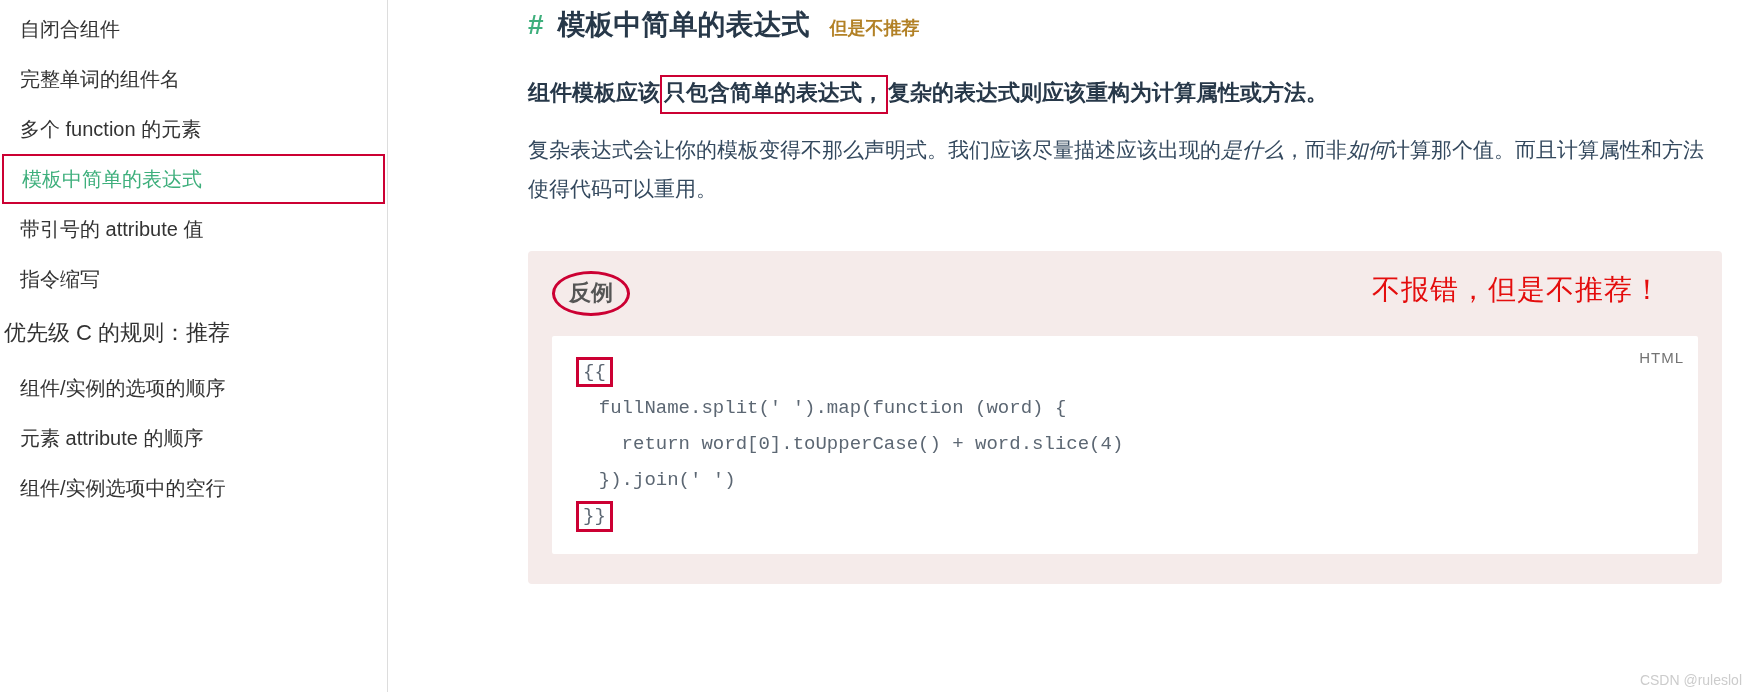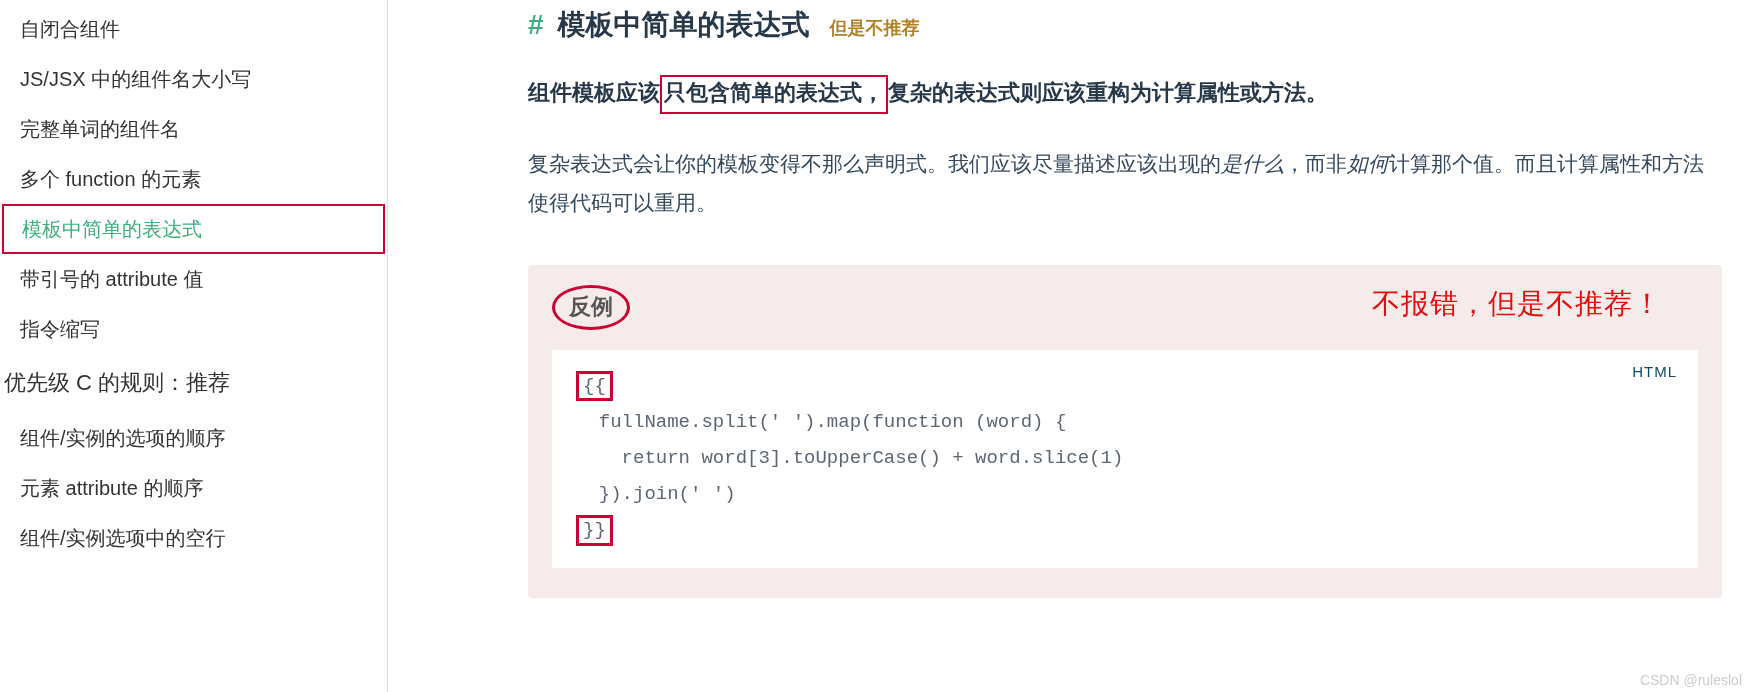--- a/index.html
+++ b/index.html
@@ -81,21 +81,21 @@
     }
     .intro-bold .hl-box {
       border: 2px solid #c03;
       padding: 2px 2px 4px 2px;
       display: inline-block;
       line-height: 1.3;
     }
     .paragraph {
       font-size: 21px;
       color: #34495e;
-      margin-top: 30px;
+      margin-top: 16px;
       line-height: 1.9;
     }
     .paragraph em { font-style: italic; }
     .bad-block {
       background: #f5ebea;
       border-radius: 4px;
       margin-top: 42px;
       padding: 20px 24px 30px 24px;
       position: relative;
     }
@@ -125,22 +125,22 @@
       border-radius: 2px;
       position: relative;
       font-family: Consolas, Menlo, "Courier New", monospace;
       font-size: 19px;
       color: #5c6773;
       line-height: 1.9;
     }
     .code-lang {
       position: absolute;
       top: 8px;
-      right: 21px;
-      color: #0c4a6e;
+      right: 14px;
+      color: #737373;
       font-size: 15px;
       font-family: -apple-system, sans-serif;
       letter-spacing: 1px;
     }
     .code-line { white-space: pre; }
     .hl-inline {
       border: 3px solid #c03;
       padding: 0 4px;
       display: inline-block;
       line-height: 1.3;
@@ -152,21 +152,20 @@
       color: #ccc;
       font-size: 14px;
     }
   </style>
 </head>
 <body>
 
 <nav class="sidebar">
   <ul class="sidebar-list">
     <li class="sidebar-item">自闭合组件</li>
-    <li class="sidebar-item">JS/JSX 中的组件名大小写</li>
     <li class="sidebar-item">完整单词的组件名</li>
     <li class="sidebar-item">多个 function 的元素</li>
     <li class="sidebar-item active">模板中简单的表达式</li>
     <li class="sidebar-item">带引号的 attribute 值</li>
     <li class="sidebar-item">指令缩写</li>
   </ul>
   <div class="sidebar-section-title">优先级 C 的规则：推荐</div>
   <ul class="sidebar-list">
     <li class="sidebar-item">组件/实例的选项的顺序</li>
     <li class="sidebar-item">元素 attribute 的顺序</li>
@@ -190,20 +189,20 @@
   </p>
 
   <div class="bad-block">
     <span class="bad-badge">反例</span>
     <span class="annotation">不报错，但是不推荐！</span>
 
     <div class="code-block">
       <span class="code-lang">HTML</span>
       <div class="code-line"><span class="hl-inline">{{</span></div>
       <div class="code-line">  fullName.split(' ').map(function (word) {</div>
-      <div class="code-line">    return word[3].toUpperCase() + word.slice(1)</div>
+      <div class="code-line">    return word[0].toUpperCase() + word.slice(4)</div>
       <div class="code-line">  }).join(' ')</div>
       <div class="code-line"><span class="hl-inline">}}</span></div>
     </div>
   </div>
 </main>
 
 <div class="watermark">CSDN @ruleslol</div>
 
 </body></html>

